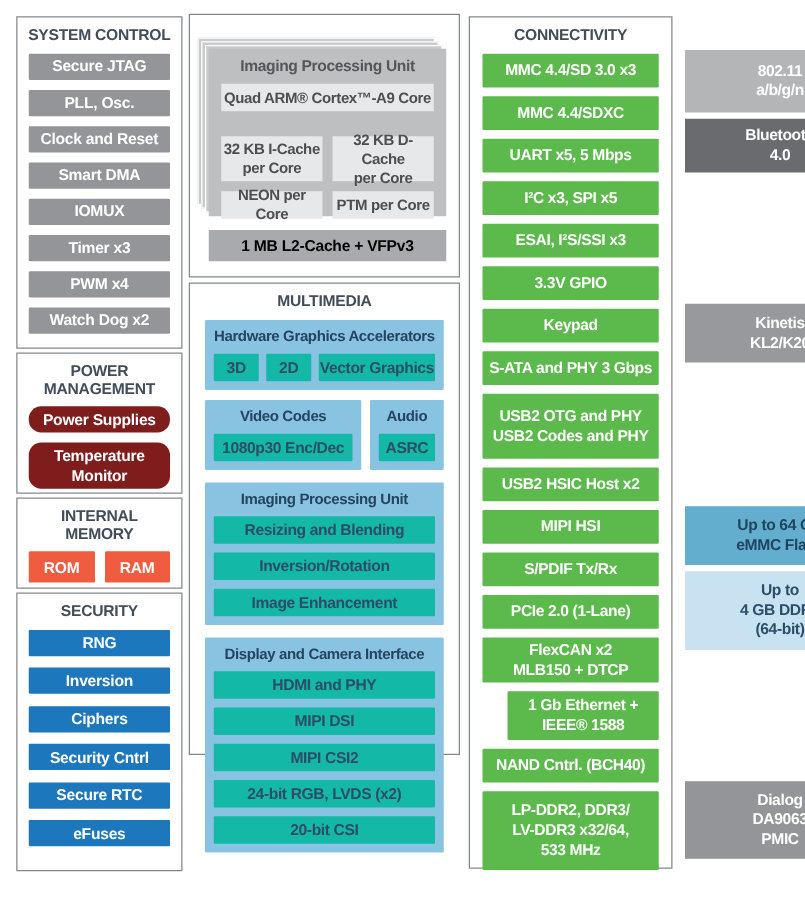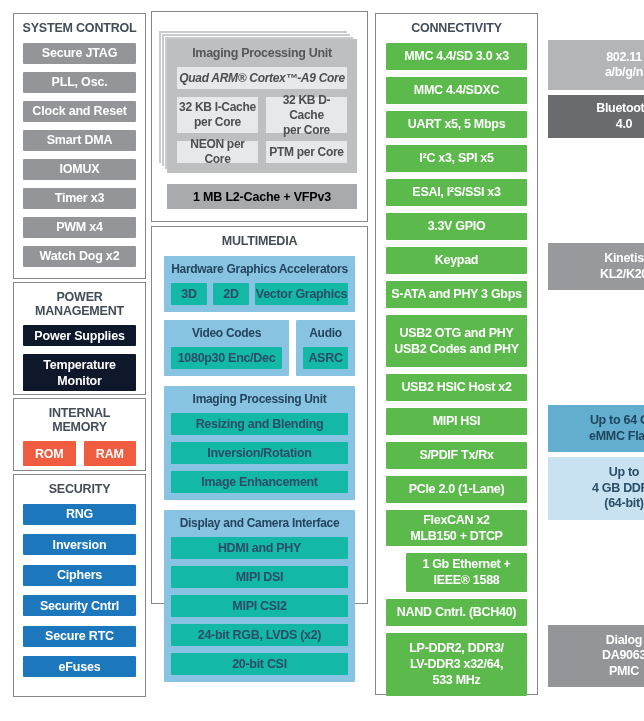--- a/index.html
+++ b/index.html
@@ -19,21 +19,21 @@
   #p-pwr{left:13px;top:282px;width:133px;height:113px;}
   #p-mem{left:13px;top:398px;width:133px;height:73px;}
   #p-sec{left:13px;top:474px;width:133px;height:223px;}
   .vblocks{display:flex;flex-direction:column;gap:8px;padding:0 9px;}
   .block{
     min-height:21px;display:flex;align-items:center;justify-content:center;
     color:#fff;font-size:12.5px;line-height:16px;text-align:center;
     letter-spacing:-0.2px;border-radius:1px;white-space:pre-line;
   }
   .b-gray{background:#939598;}
-  .b-dgray{background:#0f172a;}
+  .b-dgray{background:#7f1d1d;border-radius:10px;}
   .b-orange{background:#f05c40;}
   .b-blue{background:#1d77bd;}
   #p-sec .vblocks{gap:9.5px;}
   .hrow{display:flex;flex-direction:row;gap:8px;padding:0 9px;}
   .hrow .block{flex:1;min-height:25px;}
   .b-tall{min-height:37px;}
   
   #p-cpu{left:151px;top:11px;width:217px;height:211px;}
   .stack-wrap{position:absolute;left:15px;top:27px;width:190px;height:134px;}
   .stack-layer{position:absolute;width:190px;height:134px;background:#c9cbcd;border:1px solid #fff;box-sizing:border-box;}
@@ -42,21 +42,21 @@
   .sl3{transform:translate(-3px,-3px);}
   .cpu-card{
     position:absolute;left:0;top:0;width:190px;height:134px;background:#bdbfc1;
     box-sizing:border-box;padding:5px 10px 0;
   }
   .cpu-title{text-align:center;font-size:12.5px;color:#55565a;margin:2px 0 7px;letter-spacing:-0.3px;}
   .lblock{
     background:#e7e8e9;color:#4d4e50;display:flex;align-items:center;justify-content:center;
     font-size:12px;line-height:15px;text-align:center;letter-spacing:-0.3px;white-space:pre-line;
   }
-  .cpu-core{height:22px;margin-bottom:8px;font-style:italic;}
+  .cpu-core{height:22px;margin-bottom:20px;}
   .cpu-row{display:flex;gap:8px;margin-bottom:8px;}
   .cpu-row .lblock{flex:1;}
   .cache{height:36px;}
   .percore{height:22px;}
   .l2bar{
     position:absolute;left:15px;top:172px;width:190px;height:25px;background:#a8aaad;
     color:#000000;display:flex;align-items:center;justify-content:center;
     font-size:12.5px;letter-spacing:-0.2px;
   }
   

